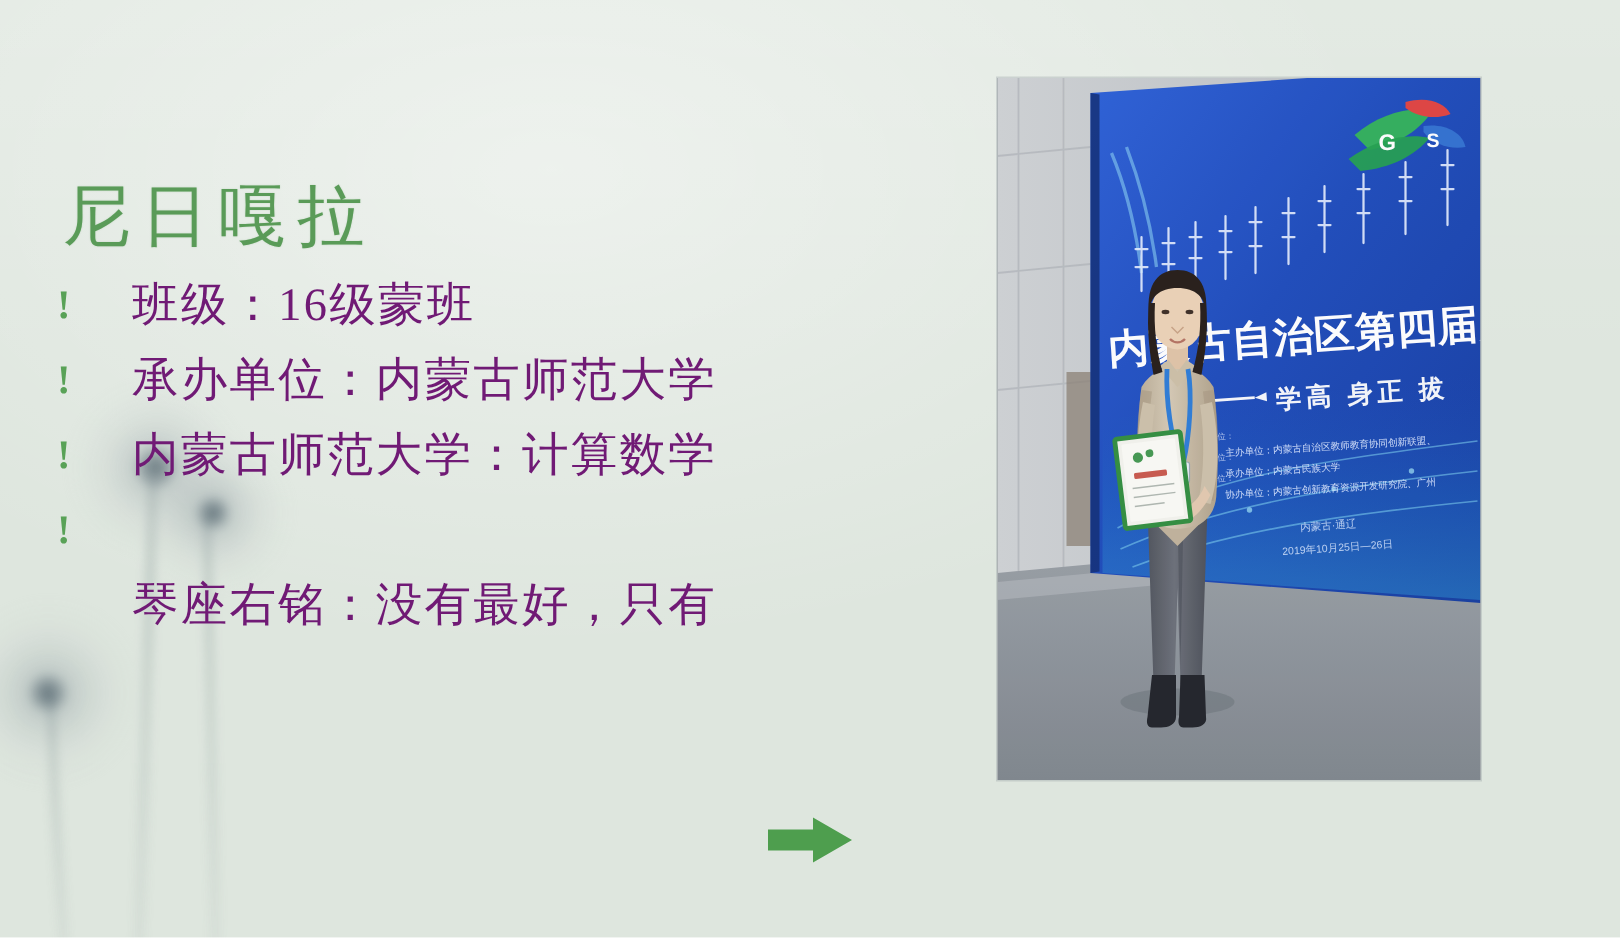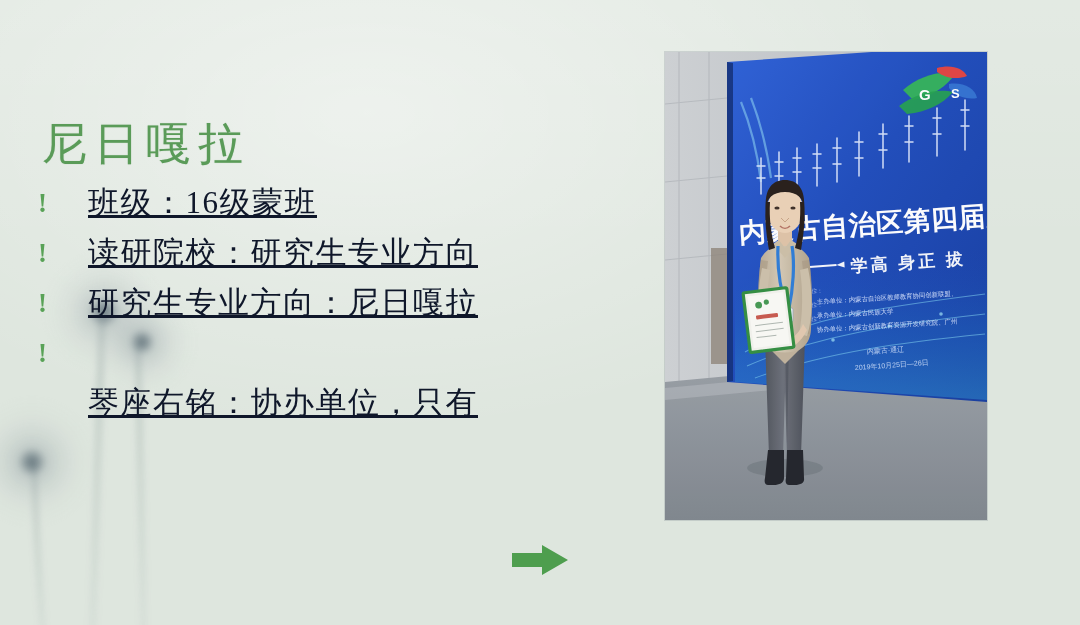--- a/index.html
+++ b/index.html
@@ -82,24 +82,23 @@
     padding-left: 10px;
     box-sizing: border-box;
     font-weight: 700;
   }
   .bullet.blank { color: transparent; }
   .line-text {
     flex: 1 1 auto;
     font-family: "Liberation Serif", "DejaVu Serif", serif;
     font-size: 31px;
     line-height: 50px;
-    color: #0f172a;
+    color: #701a75;
     letter-spacing: 1.5px;
     white-space: nowrap;
-    text-decoration: underline;
   }
 
   
   #arrow {
     position: absolute;
     left: 512px;
     top: 543px;
     width: 56px;
     height: 34px;
   }
@@ -161,35 +160,35 @@
 
   <div id="body-block">
 
     <div class="body-line">
       <span class="bullet">!</span>
       <span class="line-text">班级：16级蒙班</span>
     </div>
 
     <div class="body-line">
       <span class="bullet">!</span>
-      <span class="line-text">读研院校：研究生专业方向</span>
+      <span class="line-text">承办单位：内蒙古师范大学</span>
     </div>
 
     <div class="body-line">
       <span class="bullet">!</span>
-      <span class="line-text">研究生专业方向：尼日嘎拉</span>
+      <span class="line-text">内蒙古师范大学：计算数学</span>
     </div>
 
     <div class="body-line">
       <span class="bullet">!</span>
     </div>
 
     <div class="body-line">
       <span class="bullet blank"></span>
-      <span class="line-text">琴座右铭：协办单位，只有</span>
+      <span class="line-text">琴座右铭：没有最好，只有</span>
     </div>
 
 
   </div>
 
   <div id="arrow">
     <svg width="56" height="34" viewBox="0 0 56 34" xmlns="http://www.w3.org/2000/svg">
       <polygon points="0,10 30,10 30,2 56,17 30,32 30,24 0,24" fill="#4e9e4e"></polygon>
     </svg>
   </div>

